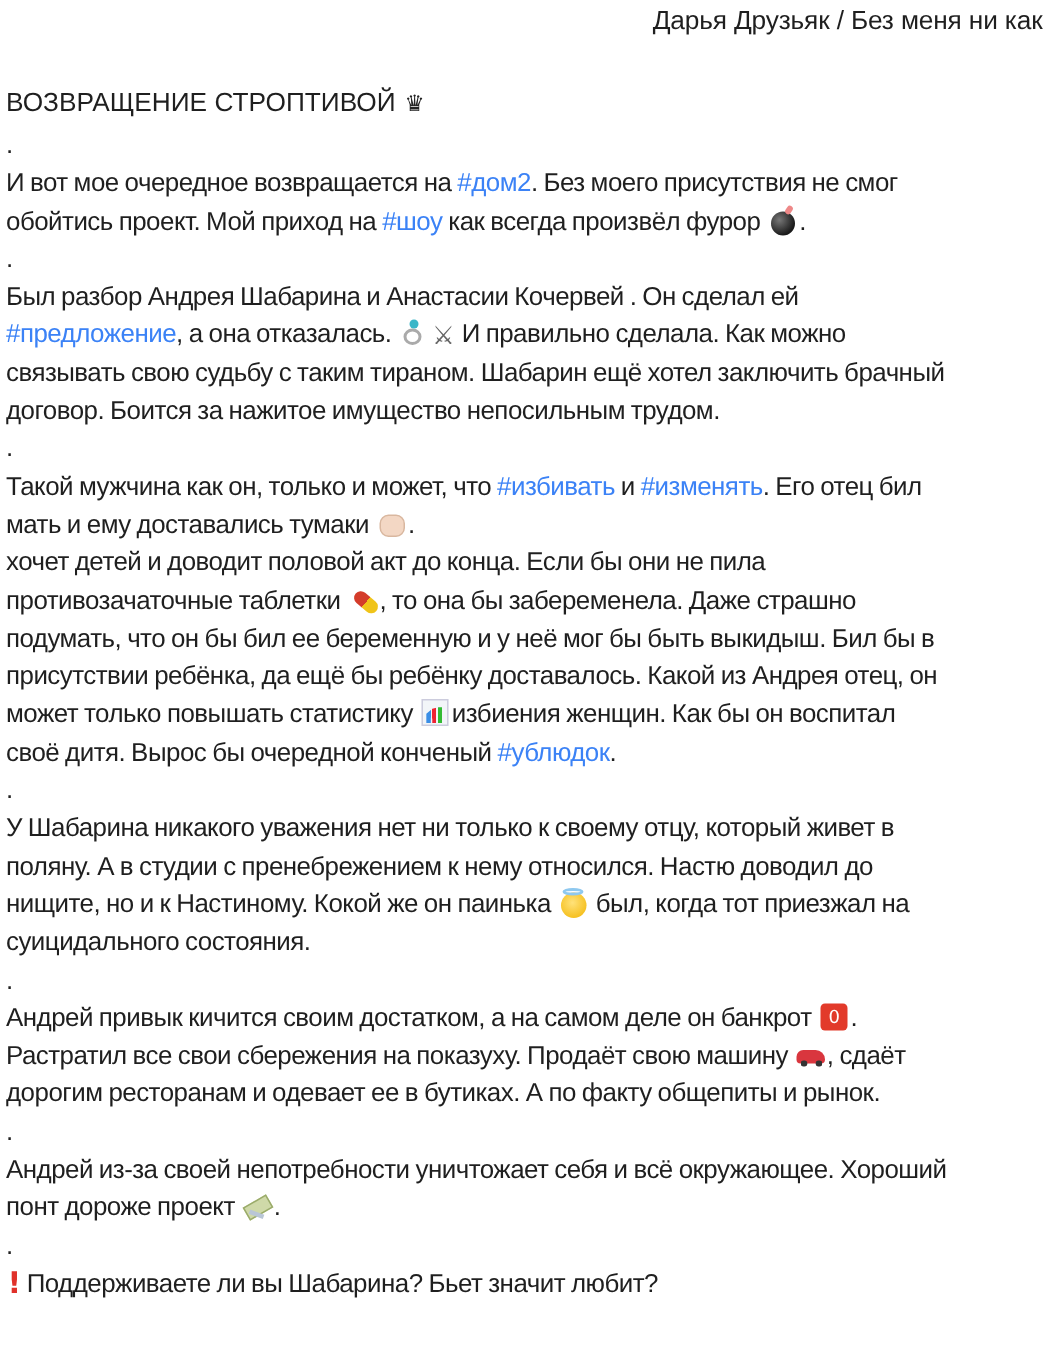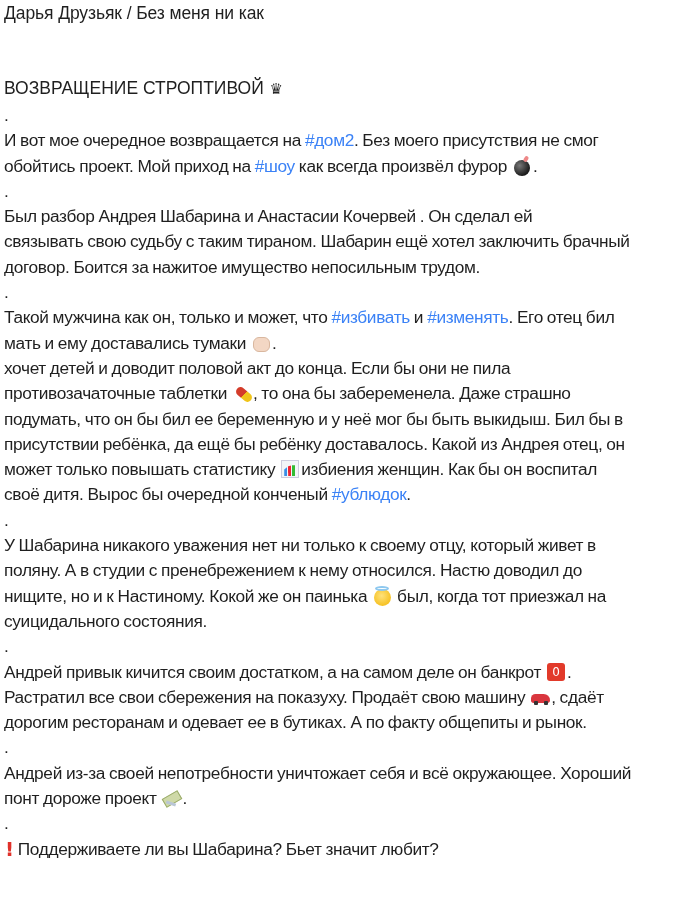--- a/index.html
+++ b/index.html
@@ -10,26 +10,26 @@
   }
   .post {
     position: relative;
     padding: 0 4px;
   }
   .title {
     font-size: 17.5px;
     line-height: 22px;
     padding-top: 2px;
     letter-spacing: -0.1px;
+    text-align: right;
   }
   .gap { height: 33px; }
   .headline {
     font-size: 17.5px;
     line-height: 22px;
-    margin-top: 20px;
   }
   .body-text {
     font-size: 17.3px;
     line-height: 25.3px;
     letter-spacing: -0.35px;
     word-spacing: -0.5px;
   }
   .line { white-space: nowrap; display: block; height: 25.3px; }
   .dot { display: block; height: 25.3px; line-height: 25.3px; }
   .hashtag { color: #3b82f6; }
@@ -76,20 +76,21 @@
   </div>
 
   <div class="body-text" style="margin-top:3px;">
     <span class="dot">.</span>
 
     <span class="line"><span>И вот мое очередное возвращается на </span><a class="hashtag">#дом2</a><span>. Без моего присутствия не смог</span></span>
     <span class="line"><span>обойтись проект. Мой приход на </span><a class="hashtag">#шоу</a><span> как всегда произвёл фурор </span><span class="emoji e-bomb"></span><span>.</span></span>
     <span class="dot">.</span>
 
     <span class="line">Был разбор Андрея Шабарина и Анастасии Кочервей . Он сделал ей</span>
+    <span class="line"><a class="hashtag">#предложение</a><span>, а она отказалась. </span><span class="emoji e-ring"></span><span class="emoji e-swords">⚔</span><span> И правильно сделала. Как можно</span></span>
     <span class="line">связывать свою судьбу с таким тираном. Шабарин ещё хотел заключить брачный</span>
     <span class="line">договор. Боится за нажитое имущество непосильным трудом.</span>
     <span class="dot">.</span>
 
     <span class="line"><span>Такой мужчина как он, только и может, что </span><a class="hashtag">#избивать</a><span> и </span><a class="hashtag">#изменять</a><span>. Его отец бил</span></span>
     <span class="line"><span>мать и ему доставались тумаки </span><span class="emoji e-fist"></span><span>.</span></span>
     <span class="line">хочет детей и доводит половой акт до конца. Если бы они не пила</span>
     <span class="line"><span>противозачаточные таблетки </span><span class="emoji e-pill"></span><span>, то она бы забеременела. Даже страшно</span></span>
     <span class="line">подумать, что он бы бил ее беременную и у неё мог бы быть выкидыш. Бил бы в</span>
     <span class="line">присутствии ребёнка, да ещё бы ребёнку доставалось. Какой из Андрея отец, он</span>

